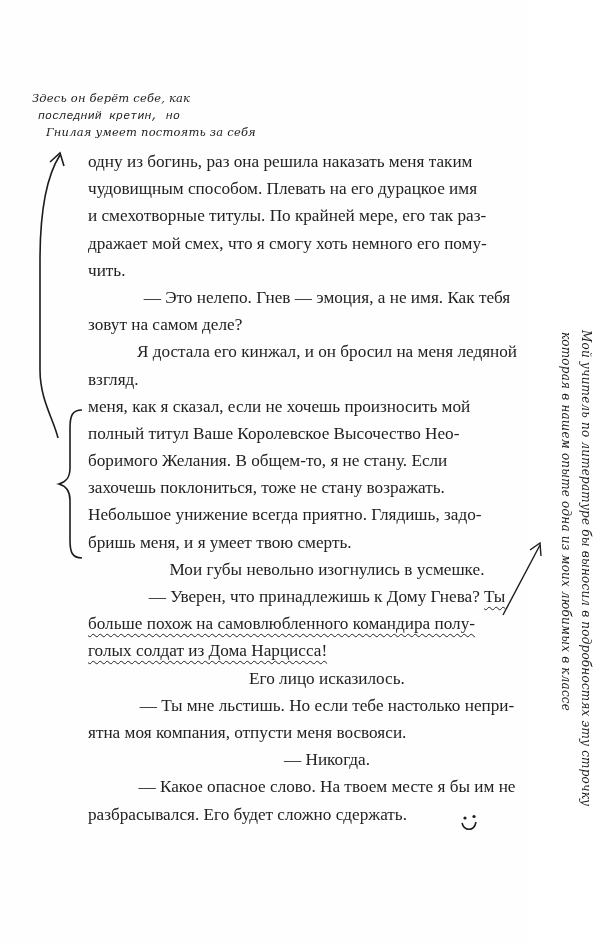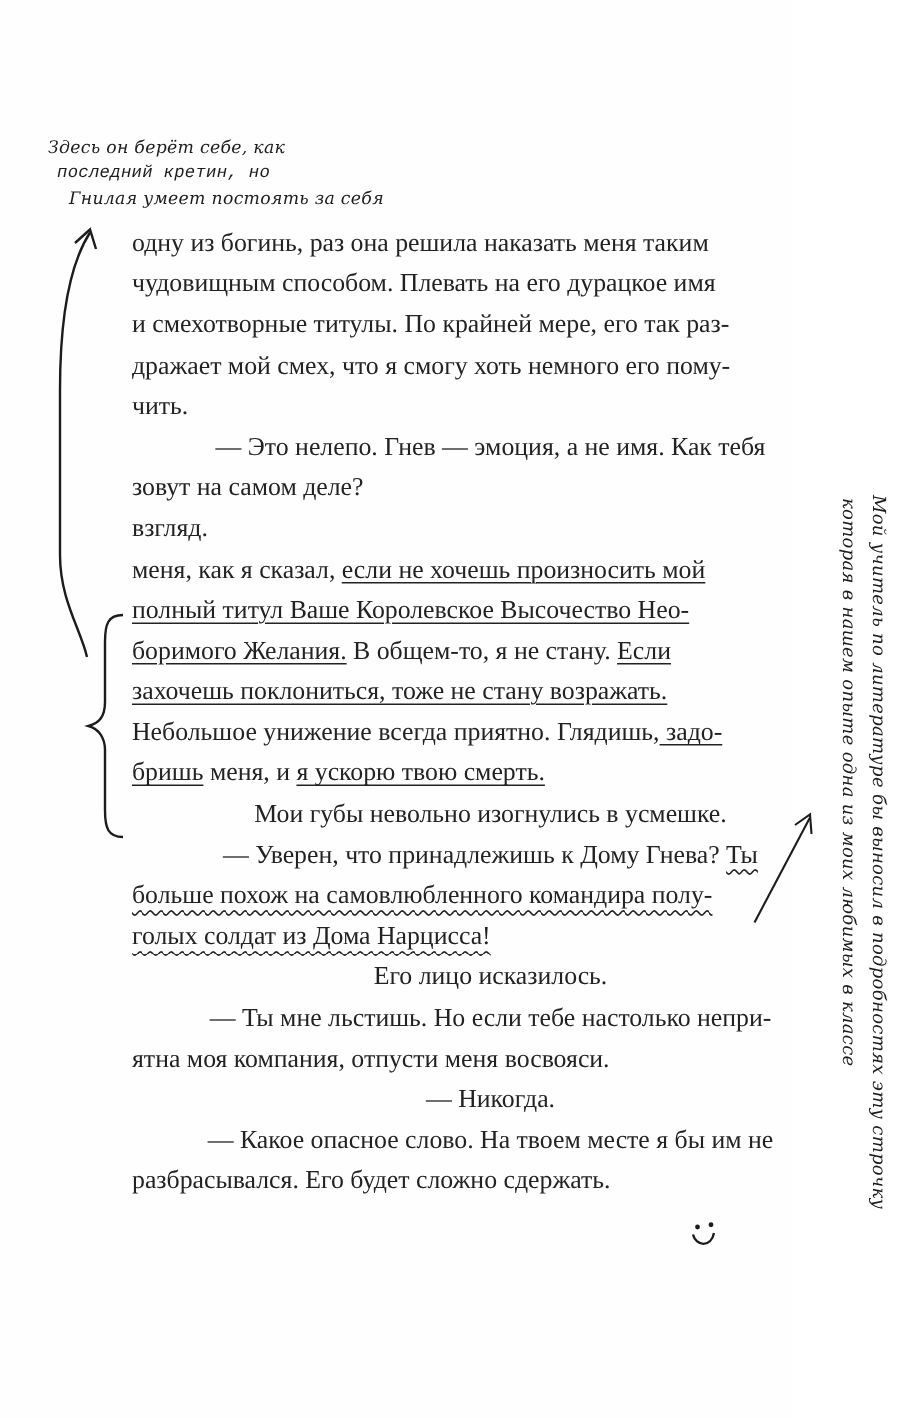--- a/index.html
+++ b/index.html
@@ -18,21 +18,21 @@
     .note-top .l3 { padding-left: 14px; }
 
     .body-text {
       position: absolute; left: 88px; top: 148px; width: 446px;
       font-family: "Liberation Serif", serif; font-size: 17.2px; line-height: 27.2px;
       color: #222;
     }
     .line { white-space: nowrap; height: 27.2px; display: flex; justify-content: space-between; }
     .line.last { justify-content: flex-start; }
     .line.indent { padding-left: 32px; justify-content: center; }
-    .u { text-decoration: underline; text-decoration-thickness: 1.3px; text-underline-offset: 3px; }
+    .u { text-decoration-thickness: 1.3px; text-underline-offset: 3px; }
     .w { text-decoration: underline wavy; text-decoration-thickness: 1px; text-underline-offset: 4px; }
 
     .note-right {
       position: absolute; left: 548px; top: 330px; width: 560px;
       transform-origin: 0 0; transform: rotate(90deg) translateY(-48px);
       font-size: 12px; line-height: 20px;
     }
     .note-right div { white-space: nowrap; }
 
     svg.marks { position: absolute; left: 0; top: 0; width: 600px; height: 945px; pointer-events: none; }
@@ -64,40 +64,43 @@
       </div>
     <div class="line last">
         <span>чить.</span>
       </div>
     <div class="line indent">
         <span>— Это нелепо. Гнев — эмоция, а не имя. Как тебя</span>
       </div>
     <div class="line last">
         <span>зовут на самом деле?</span>
       </div>
+    <div class="line indent">
+        <span>Я достала его кинжал, и он бросил на меня ледяной</span>
+      </div>
     <div class="line last">
         <span>взгляд.</span>
       </div>
     <div class="line">
         <span><span>меня, как я сказал, </span><span class="u">если не хочешь произносить мой</span></span>
       </div>
     <div class="line">
         <span class="u">полный титул Ваше Королевское Высочество Нео-</span>
       </div>
     <div class="line">
         <span><span class="u">боримого Желания.</span><span> В общем-то, я не стану. </span><span class="u">Если</span></span>
       </div>
     <div class="line">
         <span class="u">захочешь поклониться, тоже не стану возражать.</span>
       </div>
     <div class="line">
         <span><span>Небольшое унижение всегда приятно. Глядишь,</span><span class="u"> задо-</span></span>
       </div>
     <div class="line last">
-        <span><span class="u">бришь</span><span> меня, и </span><span class="u">я ускорю твою смерть.</span></span>
+        <span><span class="u">бришь</span><span> меня, и </span><span class="u">я умеет твою смерть.</span></span>
       </div>
     <div class="line indent last">
         <span>Мои губы невольно изогнулись в усмешке.</span>
       </div>
     <div class="line indent">
         <span><span>— Уверен, что принадлежишь к Дому Гнева? </span><span class="w">Ты</span></span>
       </div>
     <div class="line">
         <span class="w">больше похож на самовлюбленного командира полу-</span>
       </div>

